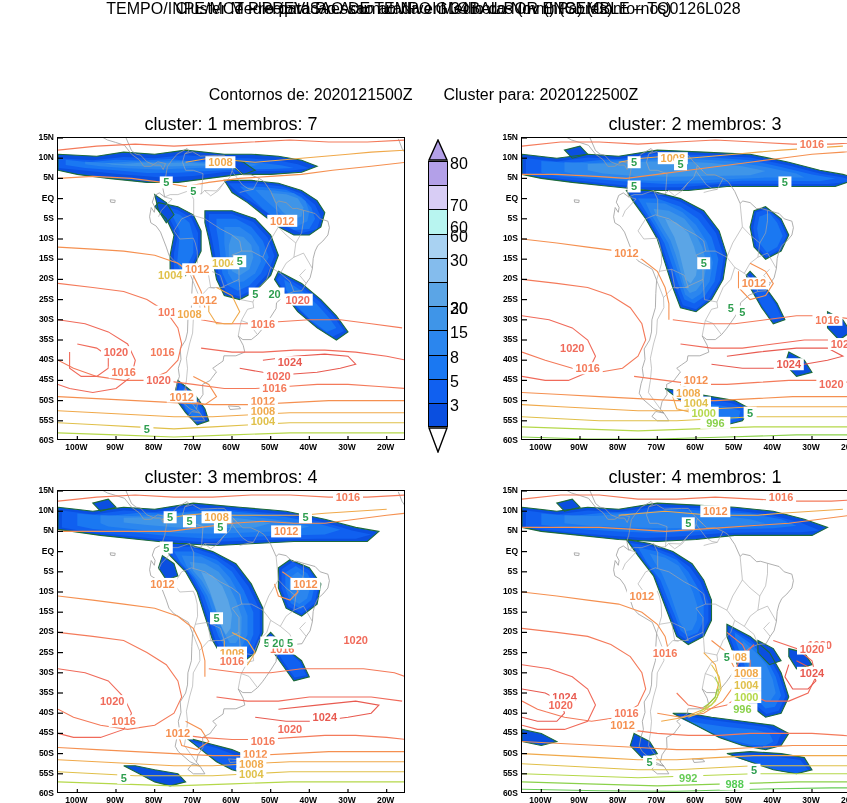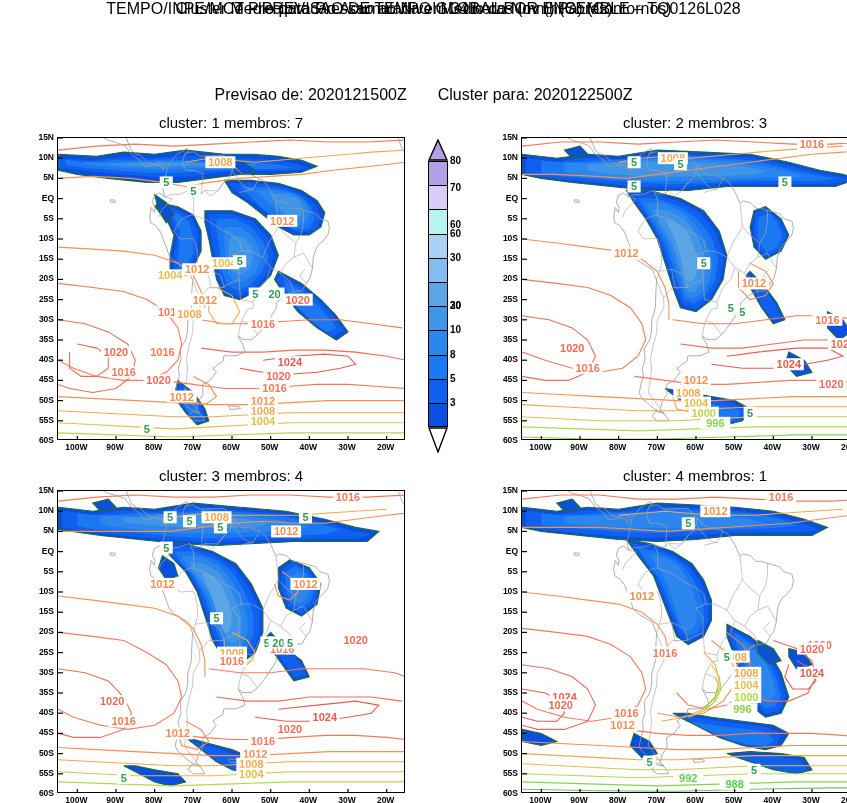--- a/index.html
+++ b/index.html
@@ -1,41 +1,41 @@
 <!DOCTYPE html>
 <html><head>
 <meta charset="utf-8">
 <style>
   html,body{margin:0;padding:0;background:#ffffff;}
   body{width:847px;height:803px;position:relative;
        font-family:"Liberation Sans","DejaVu Sans",sans-serif;color:#000;}
   .hdr{position:absolute;left:0;width:847px;text-align:center;white-space:nowrap;}
   #title-dates{top:86px;font-size:16px;}
   .date-gap{display:inline-block;width:22px;}
-  .ptitle{position:absolute;font-size:15px;white-space:nowrap;text-align:center;}
+  .ptitle{position:absolute;font-size:18px;white-space:nowrap;text-align:center;}
   .panel{position:absolute;background:#fff;border:1.6px solid #000;box-sizing:border-box;overflow:hidden;}
   .panel svg{display:block;}
   .ylab{position:absolute;font-size:8.5px;font-weight:bold;text-align:right;white-space:nowrap;line-height:1;}
   .xlab{position:absolute;font-size:8.5px;font-weight:bold;text-align:center;white-space:nowrap;line-height:1;}
   
   #colorbar{position:absolute;left:422px;top:133px;width:66px;height:310px;}
   .cbseg{position:absolute;left:6px;width:20px;border-left:1.4px solid #000;border-right:1.4px solid #000;
          border-top:1.4px solid #000;box-sizing:border-box;}
-  .cbtick{position:absolute;left:28px;font-size:10px;font-weight:bold;line-height:1;}
+  .cbtick{position:absolute;left:28px;font-size:16px;font-weight:normal;line-height:1;}
   .cbarrow{position:absolute;left:6px;width:20px;}
   svg text{font-family:"Liberation Sans","DejaVu Sans",sans-serif;}
 </style>
 </head>
 <body>
 
 <div class="hdr">TEMPO/INPE/MCT – PREVISAO DE TEMPO GLOBAL POR ENSEMBLE – TQ0126L028</div>
 <div class="hdr">Cluster Medio para Pressao ao Nivel Medio do Nov (hPa) (Contornos)</div>
 <div class="hdr">e Precipitacao Acumulada em 34 horas (mm) (Cores)</div>
 <div class="hdr" id="title-dates">
-  <span>Previsao de: 2020121500Z</span>
+  <span>Contornos de: 2020121500Z</span>
   <span class="date-gap"></span>
   <span>Cluster para: 2020122500Z</span>
 </div>
 
 <div class="ptitle" id="pt0" style="left: 57px; width: 348px; top: 114px;">cluster: 1   membros: 7</div>
 <div class="ptitle" id="pt1" style="left: 521px; width: 348px; top: 114px;">cluster: 2   membros: 3</div>
 <div class="ptitle" id="pt2" style="left: 57px; width: 348px; top: 467px;">cluster: 3   membros: 4</div>
 <div class="ptitle" id="pt3" style="left: 521px; width: 348px; top: 467px;">cluster: 4   membros: 1</div>
 
 <div id="axis-layer">
@@ -843,33 +843,33 @@
     </svg>
   </div>
 
 <div id="colorbar">
     <div class="cbarrow" style="top: 6px; height: 22px;"><svg width="20" height="22" viewBox="0 0 20 22">
         <polygon points="10,1 19,21 1,21" fill="#b3a0e8" stroke="#000" stroke-width="1.4"></polygon>
       </svg></div>
     <div class="cbseg" style="background: rgb(179, 160, 232); top: 28px; height: 24.2px;"></div>
     <div class="cbtick" style="top: 23px;">80</div>
     <div class="cbseg" style="background: rgb(216, 205, 245); top: 52.2px; height: 24.2px;"></div>
-    <div class="cbtick" style="top: 50px;">70</div>
+    <div class="cbtick" style="top: 65px;">70</div>
     <div class="cbseg" style="background: rgb(184, 245, 240); top: 76.4px; height: 24.2px;"></div>
     <div class="cbtick" style="top: 87px;">60</div>
     <div class="cbseg" style="background: rgb(169, 210, 242); top: 100.6px; height: 24.2px;"></div>
     <div class="cbtick" style="top: 95.6px;">60</div>
     <div class="cbseg" style="background: rgb(132, 188, 237); top: 124.8px; height: 24.2px;"></div>
     <div class="cbtick" style="top: 119.8px;">30</div>
     <div class="cbseg" style="background: rgb(91, 165, 230); top: 149px; height: 24.2px;"></div>
     <div class="cbtick" style="top: 144px; margin-top: 24px;">30</div>
     <div class="cbseg" style="background: rgb(63, 149, 232); top: 173.2px; height: 24.2px;"></div>
     <div class="cbtick" style="top: 168.2px;">20</div>
     <div class="cbseg" style="background: rgb(43, 134, 238); top: 197.4px; height: 24.2px;"></div>
-    <div class="cbtick" style="top: 192.4px;">10</div>
+    <div class="cbtick" style="top: 192.4px;">15</div>
     <div class="cbseg" style="background: rgb(26, 120, 242); top: 221.6px; height: 24.2px;"></div>
     <div class="cbtick" style="top: 216.6px;">8</div>
     <div class="cbseg" style="background: rgb(16, 96, 240); top: 245.8px; height: 24.2px;"></div>
     <div class="cbtick" style="top: 240.8px;">5</div>
     <div class="cbseg" style="background: rgb(10, 79, 224); top: 270px; height: 24.2px; border-bottom: 1.4px solid rgb(0, 0, 0);"></div>
     <div class="cbtick" style="top: 265px;">3</div>
     <div class="cbarrow" style="top: 294.2px; height: 26px;"><svg width="20" height="26" viewBox="0 0 20 26">
         <polygon points="1,1 19,1 10,25" fill="#ffffff" stroke="#000" stroke-width="1.4"></polygon>
       </svg></div>
   </div>

